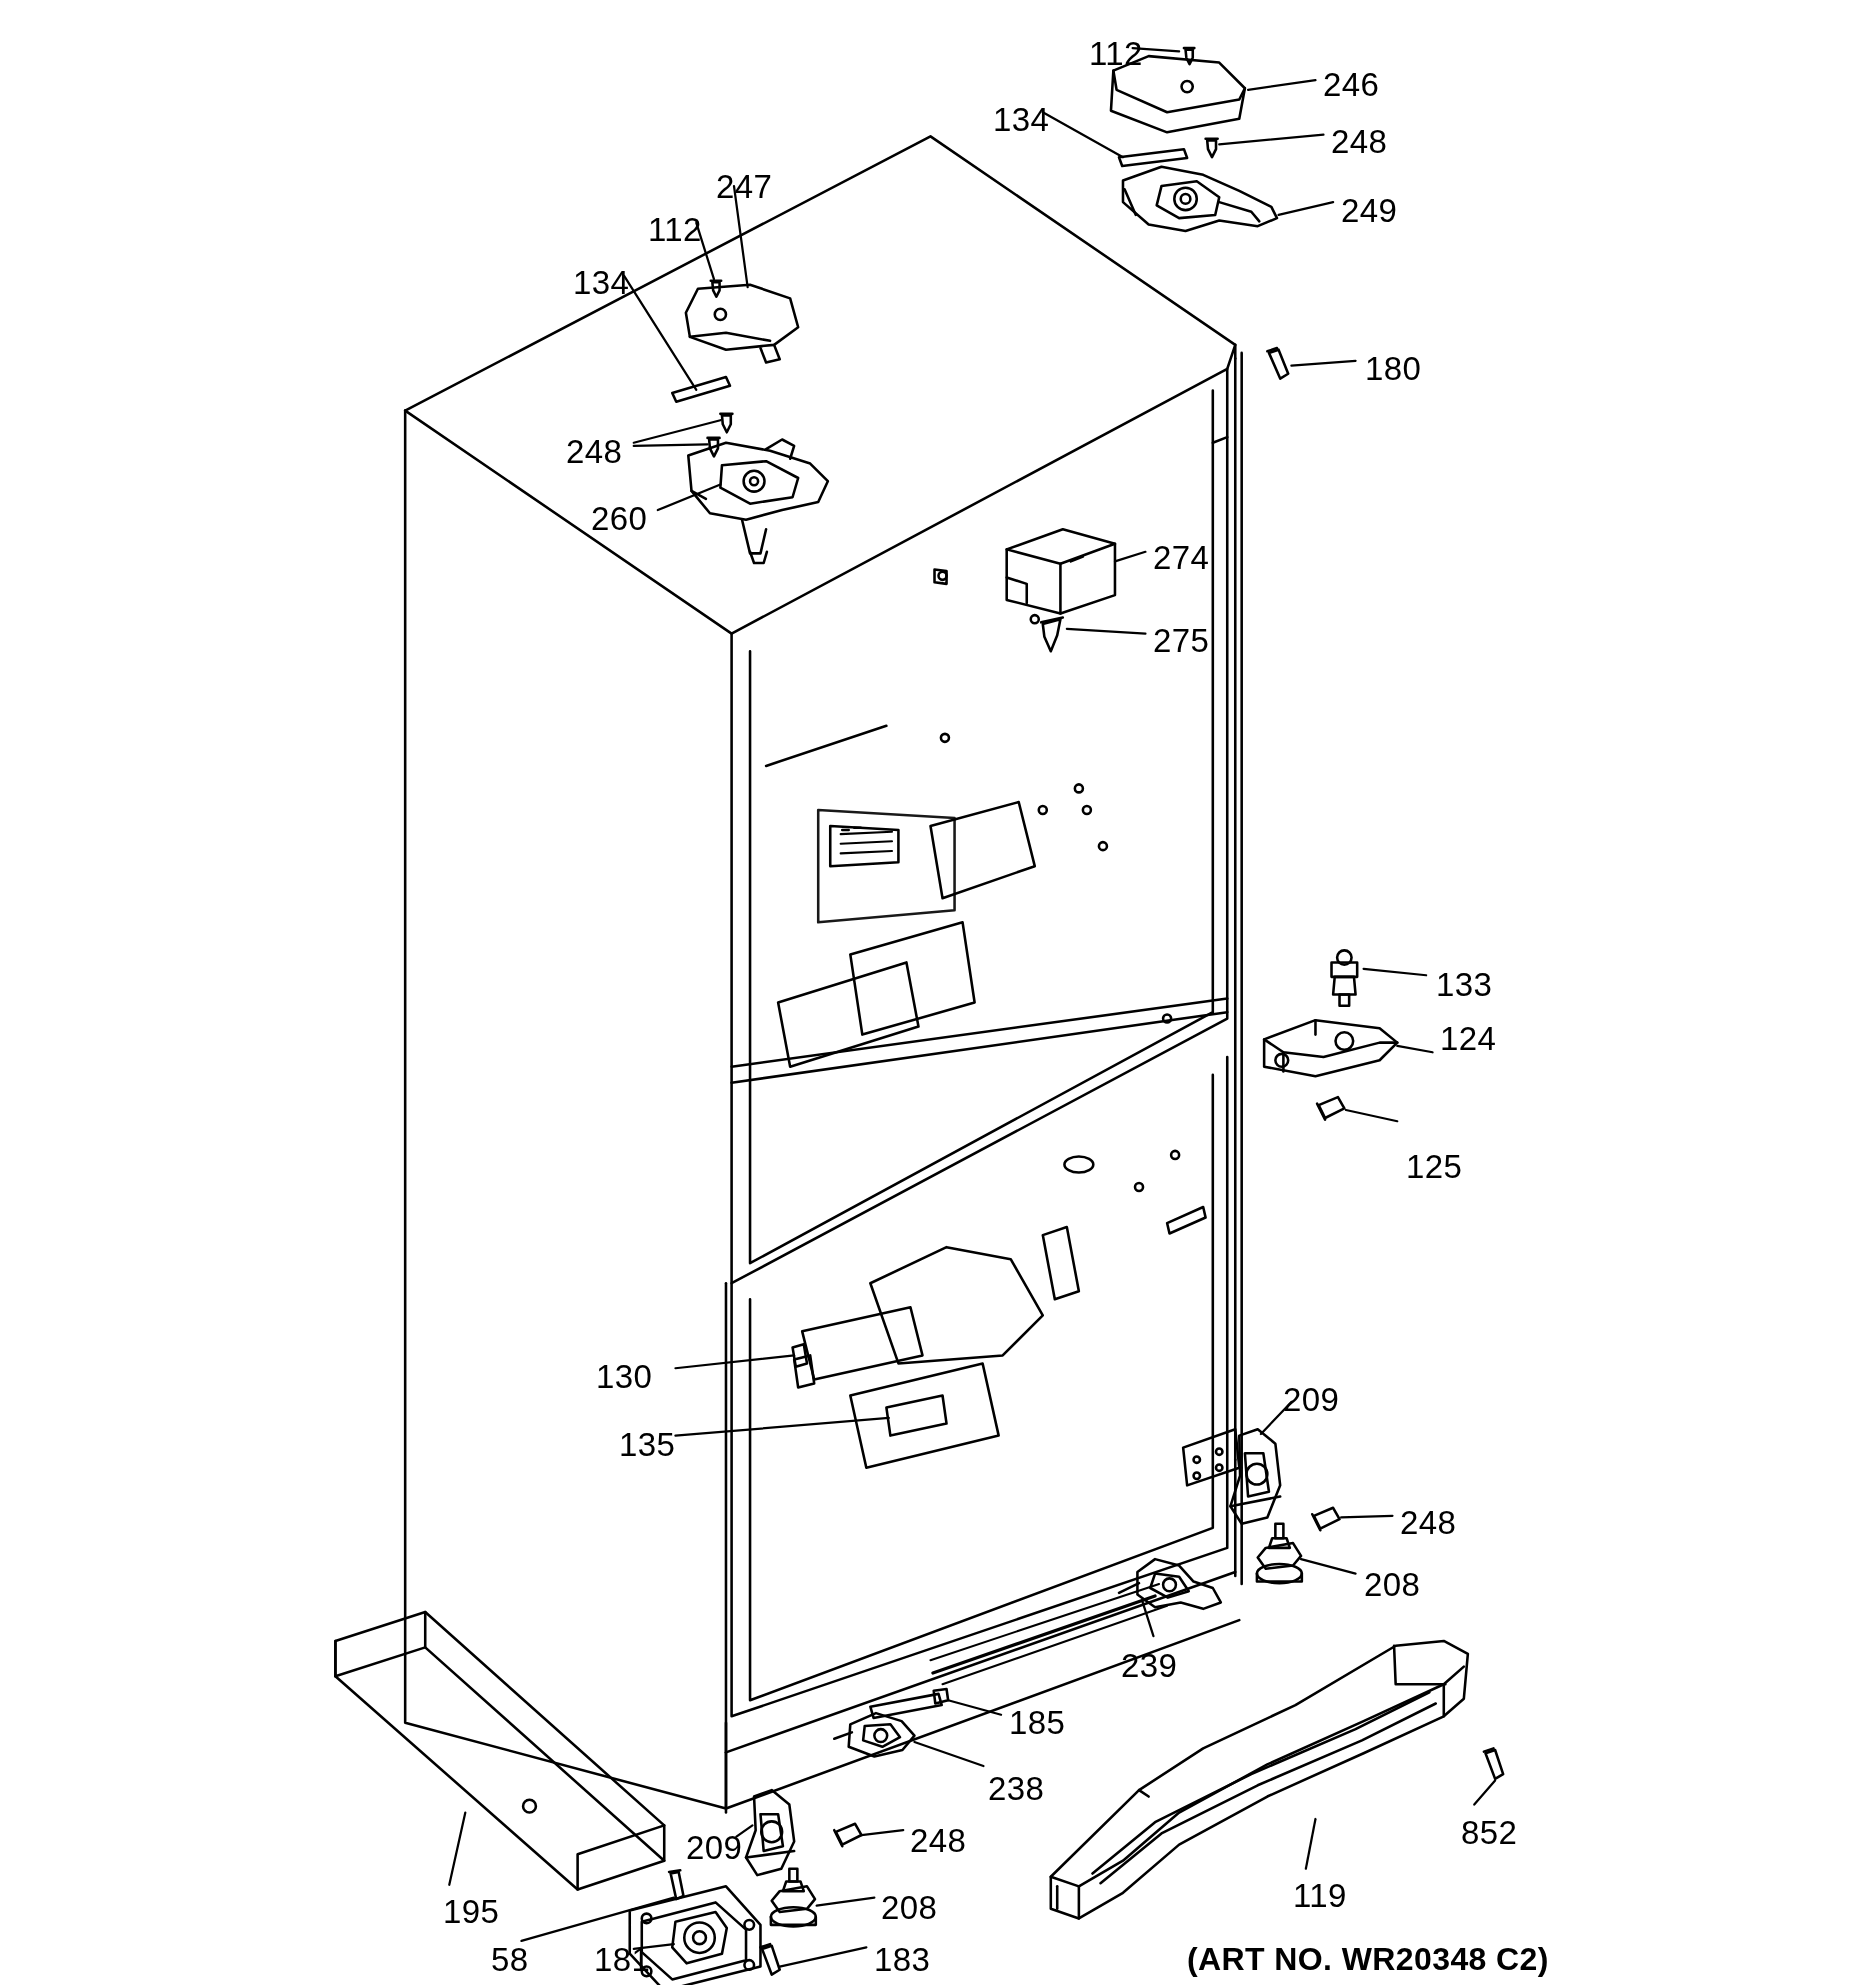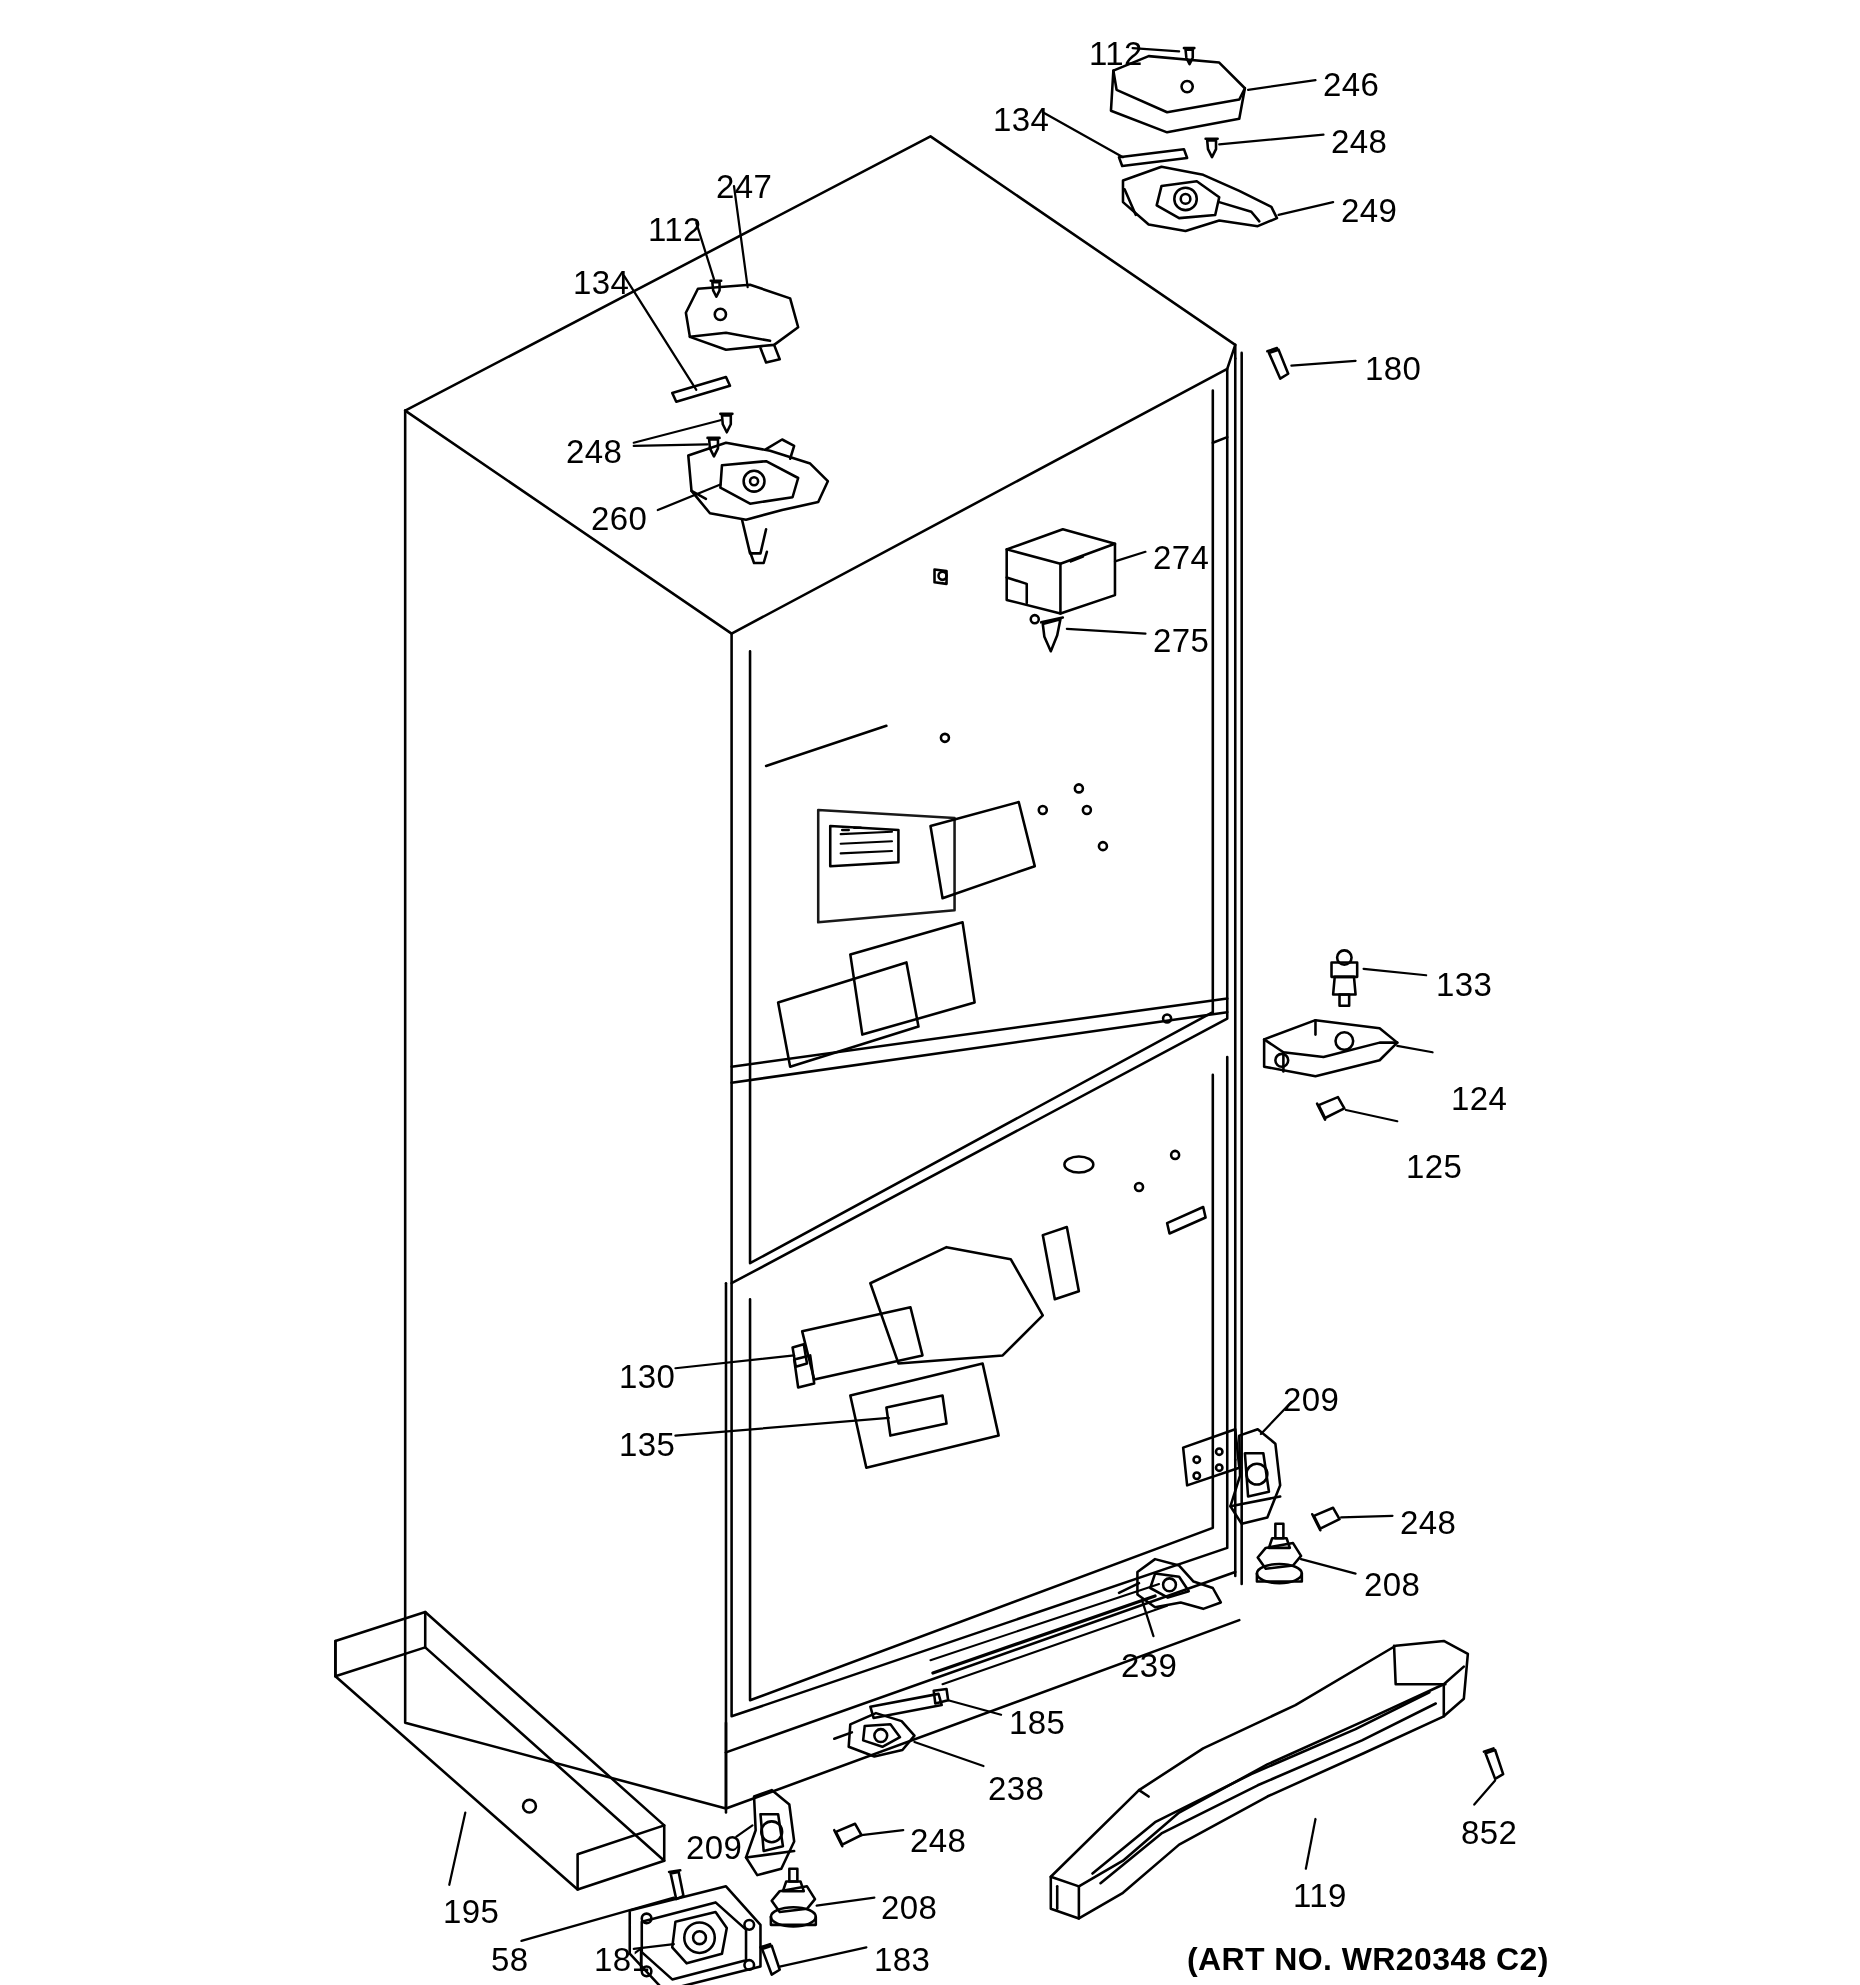--- a/index.html
+++ b/index.html
@@ -348,23 +348,23 @@
   <div class="callout" style="left:1341px; top:192px;">249</div>
   <div class="callout" style="left:716px; top:168px;">247</div>
   <div class="callout" style="left:648px; top:211px;">112</div>
   <div class="callout" style="left:573px; top:264px;">134</div>
   <div class="callout" style="left:1365px; top:350px;">180</div>
   <div class="callout" style="left:566px; top:433px;">248</div>
   <div class="callout" style="left:591px; top:500px;">260</div>
   <div class="callout" style="left:1153px; top:539px;">274</div>
   <div class="callout" style="left:1153px; top:622px;">275</div>
   <div class="callout" style="left:1436px; top:966px;">133</div>
-  <div class="callout" style="left:1440px; top:1080px;margin-left:11px;">124</div>
+  <div class="callout" style="left:1440px; top:1020px;">124</div>
   <div class="callout" style="left:1406px; top:1148px;">125</div>
-  <div class="callout" style="left:619px; top:1358px;">130</div>
+  <div class="callout" style="left:596px; top:1358px;">130</div>
   <div class="callout" style="left:619px; top:1426px;text-align:center;">135</div>
   <div class="callout" style="left:1283px; top:1381px;">209</div>
   <div class="callout" style="left:1400px; top:1504px;">248</div>
   <div class="callout" style="left:1364px; top:1566px;">208</div>
   <div class="callout" style="left:1121px; top:1647px;">239</div>
   <div class="callout" style="left:1009px; top:1704px;">185</div>
   <div class="callout" style="left:988px; top:1770px;">238</div>
   <div class="callout" style="left:686px; top:1829px;">209</div>
   <div class="callout" style="left:910px; top:1822px;">248</div>
   <div class="callout" style="left:415px; top:1893px;margin-left:28px;">195</div>

